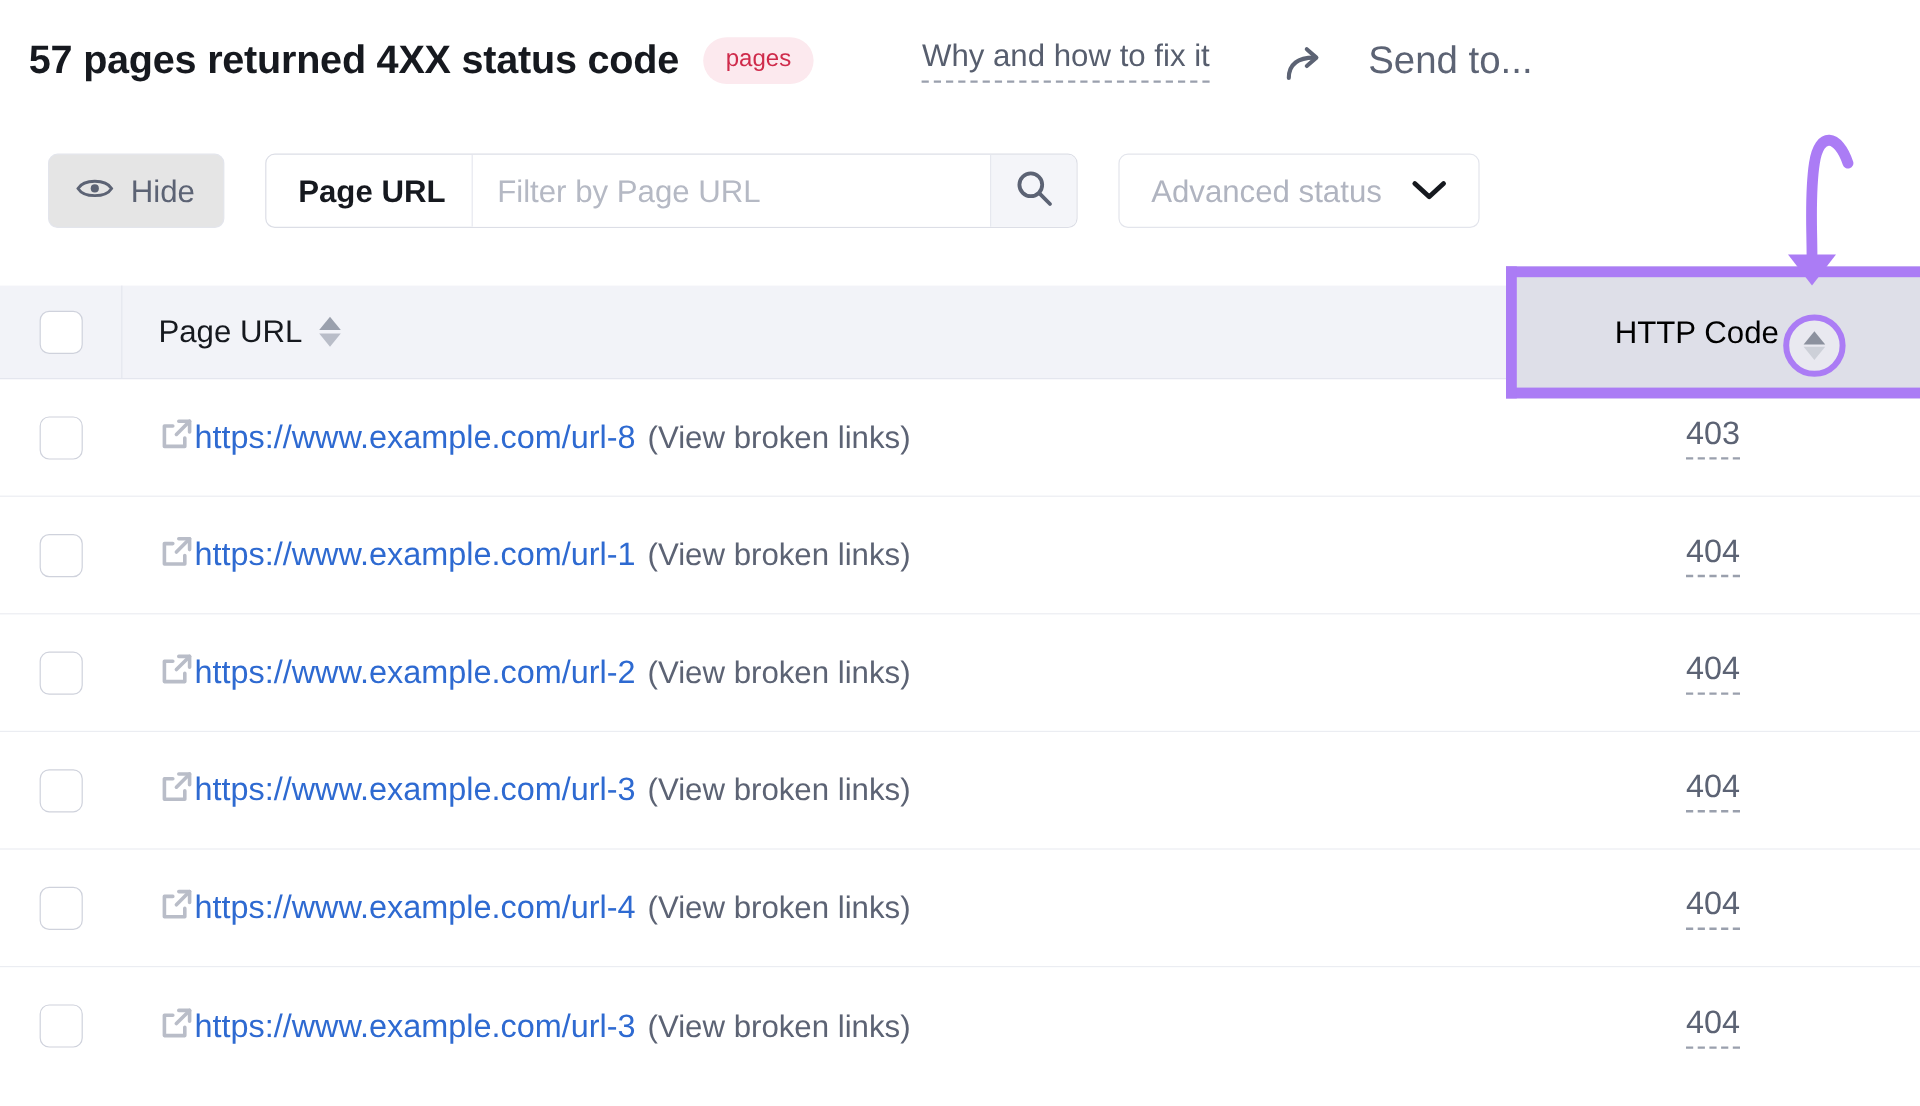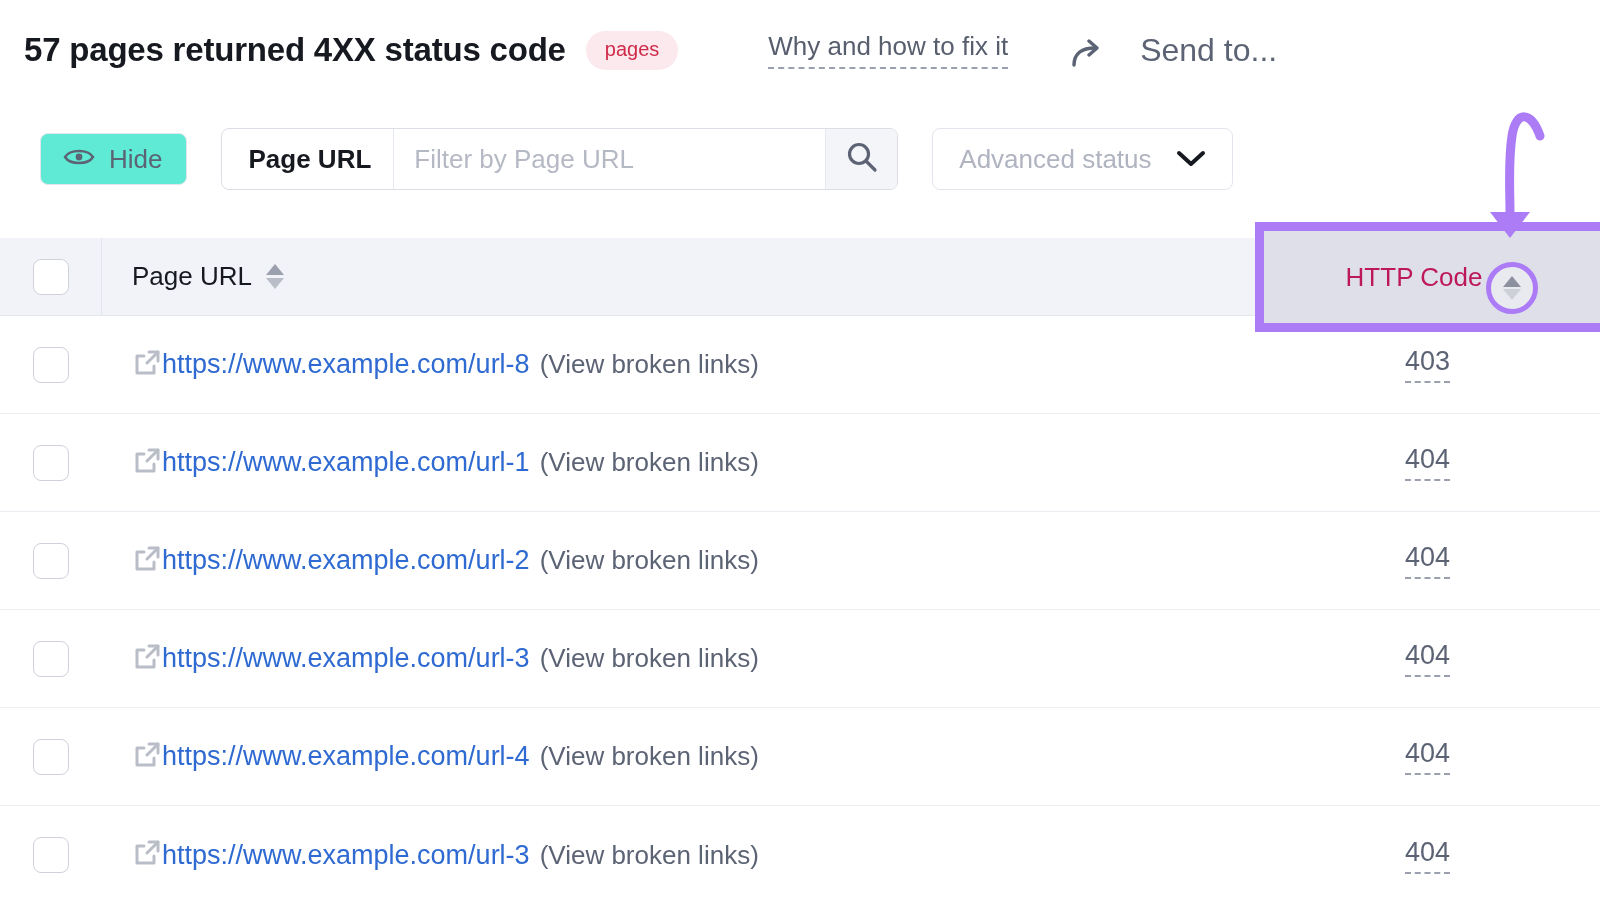--- a/index.html
+++ b/index.html
@@ -41,23 +41,23 @@
     color: #5c6374; font-size: 32px; white-space: nowrap; cursor: pointer;
   }
   .sendto svg { display: block; }
 
   
   .toolbar {
     position: absolute; left: 40px; top: 128px;
     display: flex; align-items: center;
   }
   .hide-btn {
-    height: 52px; display: flex; align-items: center; gap: 14px;
+    height: 62px; display: flex; align-items: center; gap: 14px;
     padding: 0 24px 0 22px;
-    background: #5eead4; border: 1px solid #e3e5ec; border-radius: 8px;
+    background: #e5e5e5; border: 1px solid #e3e5ec; border-radius: 8px;
     color: #5c6374; font-size: 26px; cursor: pointer;
   }
   .search-group {
     margin-left: 34px; display: flex; align-items: stretch;
     height: 62px; border: 1px solid #dcdee6; border-radius: 8px;
     overflow: hidden; background: #fff;
   }
   .search-label {
     display: flex; align-items: center; padding: 0 22px 0 26px;
     font-size: 26px; font-weight: bold; color: #16191f; white-space: nowrap;
@@ -107,21 +107,21 @@
             border-right:9px solid transparent; border-top:11px solid #b9bdc8; }
 
   .th-code {
     position: absolute; left: 1255px; top: -16px;
     width: 345px; height: 110px;
     border: 9px solid #ab7cf5;
     border-right: none;
     background: #dedfe8;
     display: flex; align-items: center; justify-content: center;
     padding-right: 12px;
-    font-size: 26px; color: #be185d; box-sizing: border-box;
+    font-size: 26px; color: #000000; box-sizing: border-box;
   }
   .th-code .lbl { position: relative; left: -12px; }
 
   .sort-circle {
     position: absolute; left: 222px; top: 31px;
     width: 52px; height: 52px; border-radius: 50%;
     border: 5px solid #ab7cf5; background: #e9e9f0;
     display: flex; flex-direction: column; align-items: center;
     justify-content: center; gap: 2px;
   }

